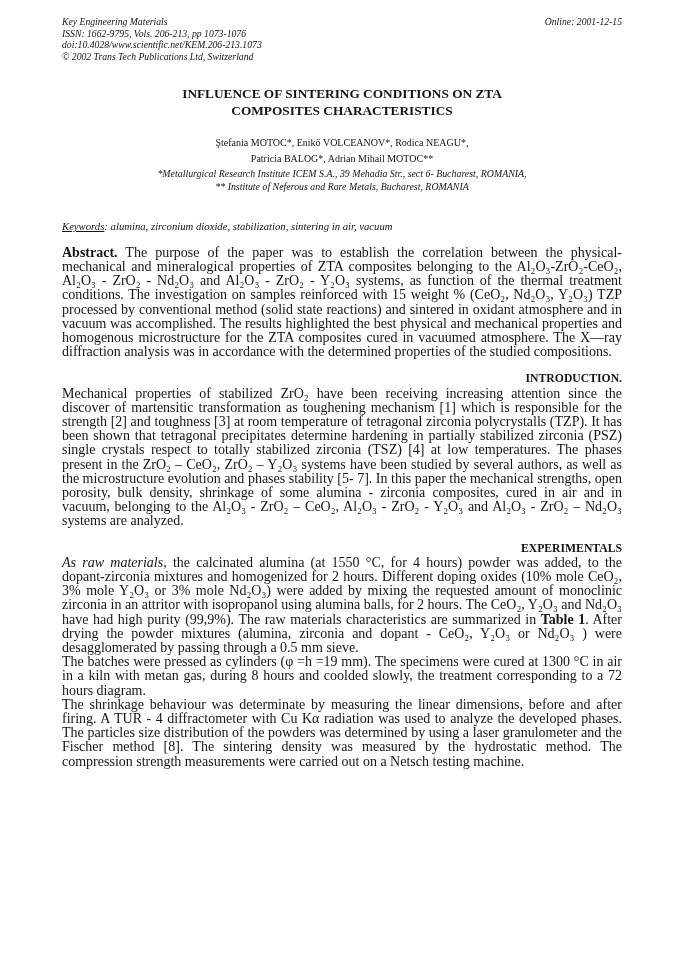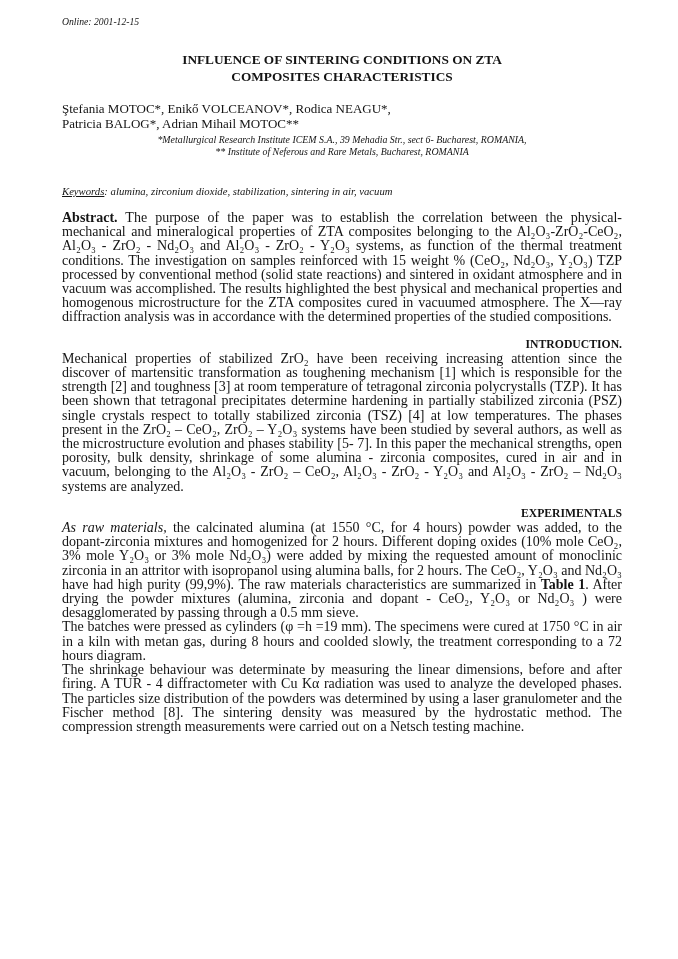--- a/index.html
+++ b/index.html
@@ -20,21 +20,21 @@
     line-height: 11.6px;
     white-space: nowrap;
   }
   .title {
     margin: 23px 40px 16px 40px;
     text-align: center;
     font-weight: bold;
     font-size: 13.3px;
     line-height: 17px;
   }
-  .authors { font-size: 13px; line-height: 15.5px; }
+  .authors { text-align: center; font-size: 10px; line-height: 15.5px; }
   .affils { text-align: center; font-style: italic; font-size: 9.9px; line-height: 12.2px; margin-top: 2px; }
   .kw {
     margin: 27px 0 0 0;
     font-size: 10.7px;
     line-height: 13px;
     font-style: italic;
   }
   .kw-label { text-decoration: underline; }
   .par {
     margin: 0;
@@ -46,20 +46,26 @@
   .bold { font-weight: bold; }
   .ital { font-style: italic; }
   .sect-head { font-weight: bold; font-size: 11.7px; line-height: 14.2px; margin: 13px 0 0 0; text-align: right; }
 </style>
 </head>
 <body>
 
 <div class="page">
 
   <div class="hdr-row">
+    <div class="hdr-left">
+      <div>Key Engineering Materials</div>
+      <div>ISSN: 1662-9795, Vols. 206-213, pp 1073-1076</div>
+      <div>doi:10.4028/www.scientific.net/KEM.206-213.1073</div>
+      <div>© 2002 Trans Tech Publications Ltd, Switzerland</div>
+    </div>
     <div class="hdr-right">Online: 2001-12-15</div>
   </div>
 
   <div class="title">
     <div>INFLUENCE OF SINTERING CONDITIONS ON ZTA</div>
     <div>COMPOSITES CHARACTERISTICS</div>
   </div>
 
   <div class="authors">
     <div>Ştefania MOTOC*, Enikő VOLCEANOV*, Rodica NEAGU*,</div>
@@ -73,16 +79,16 @@
 
   <p class="kw"><span class="kw-label">Keywords</span><span>: alumina, zirconium dioxide, stabilization, sintering in air, vacuum</span></p>
 
   <p class="par gap"><span class="bold">Abstract.</span><span> The purpose of the paper was to establish the correlation between the physical-mechanical and mineralogical properties of ZTA composites belonging to the Al₂O₃-ZrO₂-CeO₂, Al₂O₃ - ZrO₂ - Nd₂O₃ and Al₂O₃ - ZrO₂ - Y₂O₃ systems, as function of the thermal treatment conditions. The investigation on samples reinforced with 15 weight % (CeO₂, Nd₂O₃, Y₂O₃) TZP processed by conventional method (solid state reactions) and sintered in oxidant atmosphere and in vacuum was accomplished. The results highlighted the best physical and mechanical properties and homogenous microstructure for the ZTA composites cured in vacuumed atmosphere. The X—ray diffraction analysis was in accordance with the determined properties of the studied compositions.</span></p>
 
   <p class="sect-head">INTRODUCTION.</p>
   <p class="par">Mechanical properties of stabilized ZrO₂ have been receiving increasing attention since the discover of martensitic transformation as toughening mechanism [1] which is responsible for the strength [2] and toughness [3] at room temperature of tetragonal zirconia polycrystalls (TZP). It has been shown that tetragonal precipitates determine hardening in partially stabilized zirconia (PSZ) single crystals respect to totally stabilized zirconia (TSZ) [4] at low temperatures. The phases present in the ZrO₂ – CeO₂, ZrO₂ – Y₂O₃ systems have been studied by several authors, as well as the microstructure evolution and phases stability [5- 7]. In this paper the mechanical strengths, open porosity, bulk density, shrinkage of some alumina - zirconia composites, cured in air and in vacuum, belonging to the Al₂O₃ - ZrO₂ – CeO₂, Al₂O₃ - ZrO₂ - Y₂O₃ and Al₂O₃ - ZrO₂ – Nd₂O₃ systems are analyzed.</p>
 
   <p class="sect-head">EXPERIMENTALS</p>
   <p class="par"><span class="ital">As raw materials,</span><span> the calcinated alumina (at 1550 °C, for 4 hours) powder was added, to the dopant-zirconia mixtures and homogenized for 2 hours. Different doping oxides (10% mole CeO₂, 3% mole Y₂O₃ or 3% mole Nd₂O₃) were added by mixing the requested amount of monoclinic zirconia in an attritor with isopropanol using alumina balls, for 2 hours. The CeO₂, Y₂O₃ and Nd₂O₃ have had high purity (99,9%). The raw materials characteristics are summarized in </span><span class="bold">Table 1</span><span>. After drying the powder mixtures (alumina, zirconia and dopant - CeO₂, Y₂O₃ or Nd₂O₃ ) were desagglomerated by passing through a 0.5 mm sieve.</span></p>
-  <p class="par">The batches were pressed as cylinders (φ =h =19 mm). The specimens were cured at 1750 °C in air in a kiln with metan gas, during 8 hours and coolded slowly, the treatment corresponding to a 72 hours diagram.</p>
+  <p class="par">The batches were pressed as cylinders (φ =h =19 mm). The specimens were cured at 1300 °C in air in a kiln with metan gas, during 8 hours and coolded slowly, the treatment corresponding to a 72 hours diagram.</p>
   <p class="par">The shrinkage behaviour was determinate by measuring the linear dimensions, before and after firing. A TUR - 4 diffractometer with Cu Kα radiation was used to analyze the developed phases. The particles size distribution of the powders was determined by using a laser granulometer and the Fischer method [8]. The sintering density was measured by the hydrostatic method. The compression strength measurements were carried out on a Netsch testing machine.</p>
 
 </div>
 
 </body></html>

